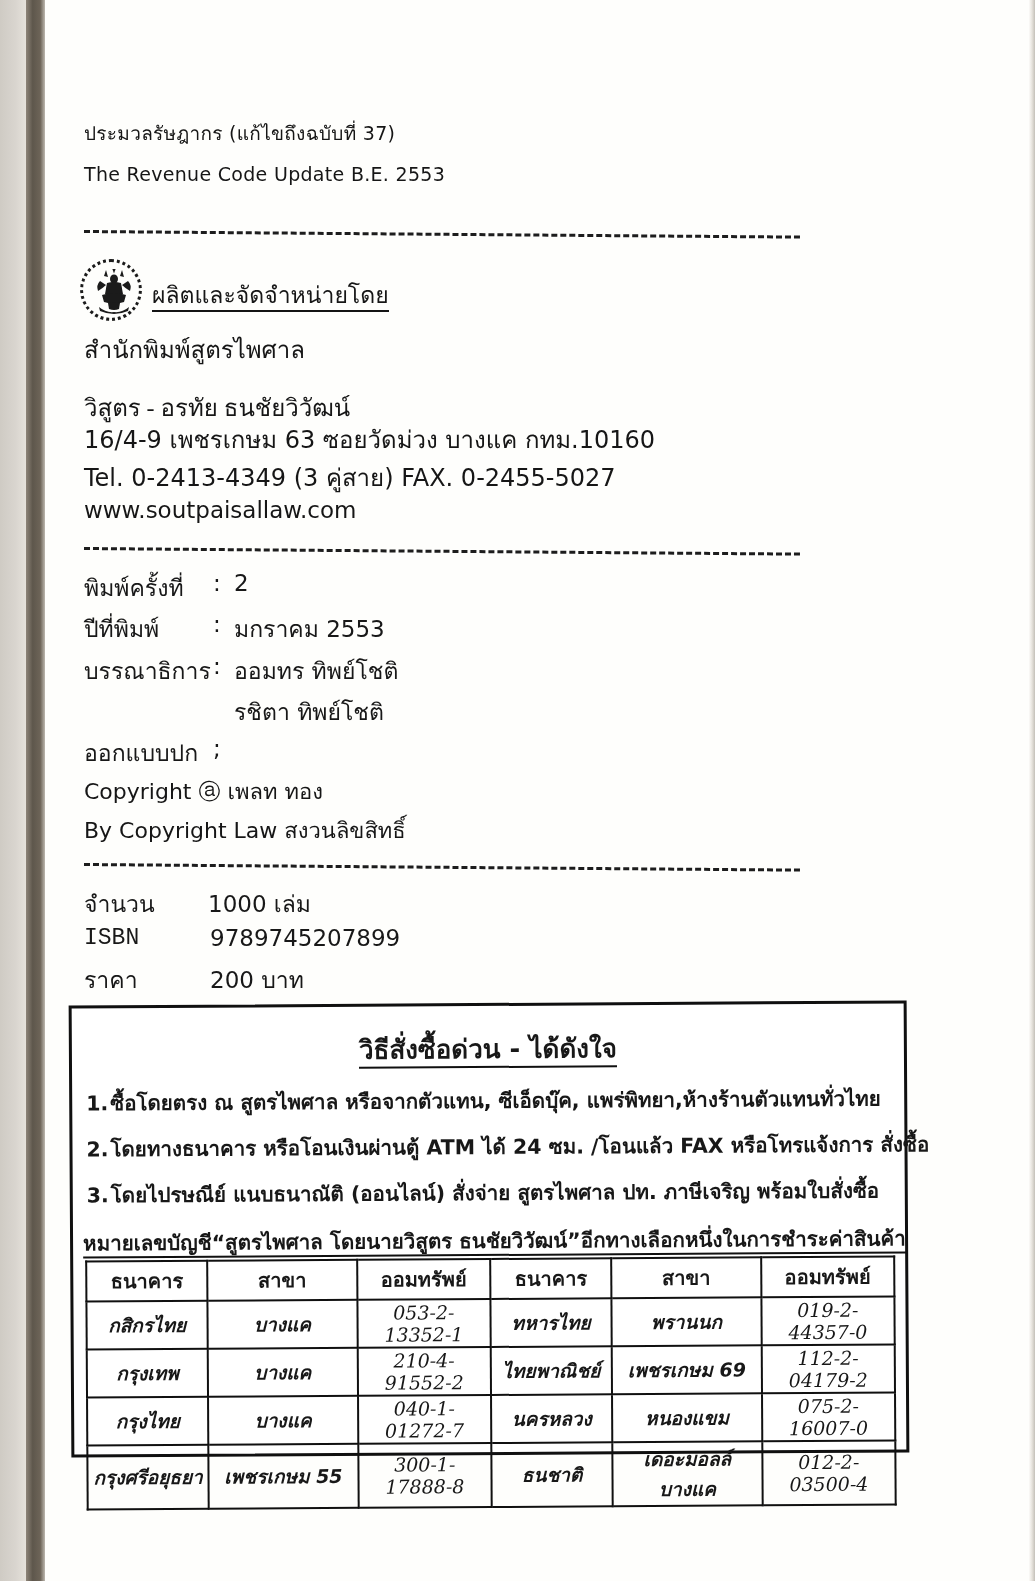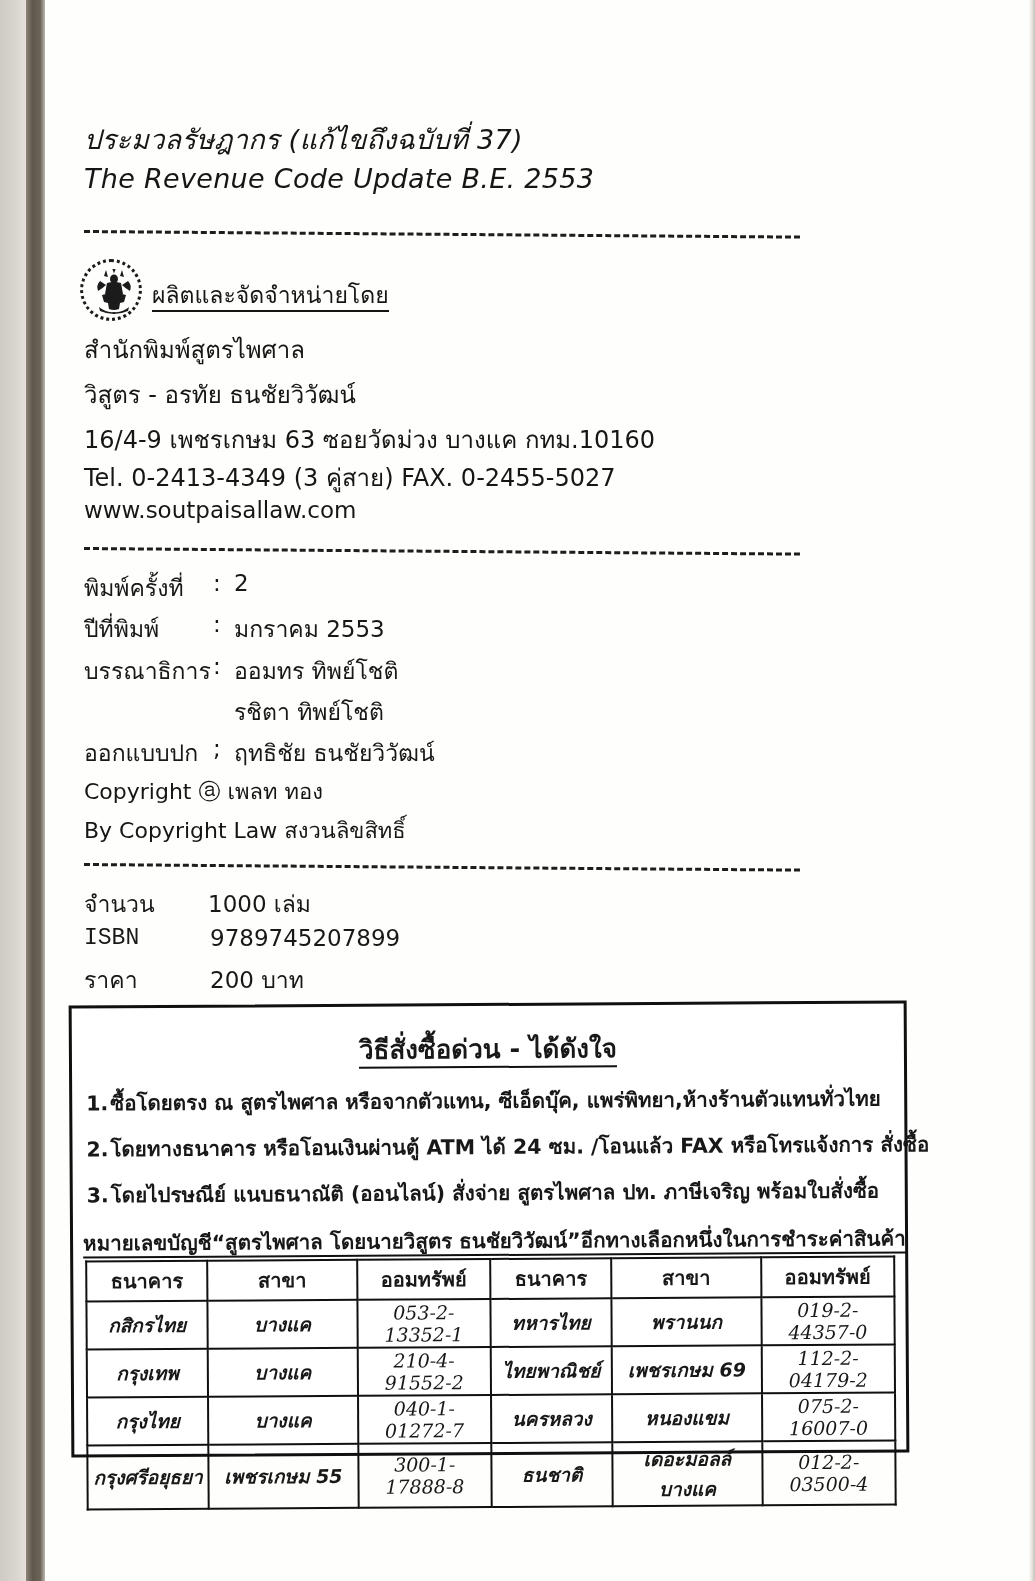--- a/index.html
+++ b/index.html
@@ -56,23 +56,22 @@
   
   .t {
     position: absolute;
     white-space: nowrap;
     color: #161616;
     font-weight: 400;
   }
   .thai { font-family: "DejaVu Sans", "Liberation Sans", sans-serif; }
 
   .title-line {
-    font-size: 27px;
+    font-size: 19px;
     letter-spacing: .3px;
-    font-style: italic;
   }
 
   
   .rule {
     position: absolute;
     height: 0;
     border-top: 3px dashed #1d1d1d;
     transform-origin: left center;
   }
 
@@ -200,21 +199,21 @@
           <path d="M18 36 Q24 34 30 36 L29 42 Q24 44 19 42 Z"></path>
           <path d="M9 40 Q16 46 24 45 Q32 46 39 40 L38 44 Q24 50 10 44 Z"></path>
         </g>
       </svg>
     </div>
     <div class="t thai" style="left:152px; top:277px; font-size:23px;">
       <span class="underline-hd">ผลิตและจัดจำหน่ายโดย</span>
     </div>
 
     <div class="t thai" style="left:84px; top:330px; font-size:24px;">สำนักพิมพ์สูตรไพศาล</div>
-    <div class="t thai" style="left:84px; top:375px; font-size:24px;">วิสูตร - อรทัย  ธนชัยวิวัฒน์</div>
+    <div class="t thai" style="left:84px; top:388px; font-size:24px;font-family:Liberation Serif, serif;">วิสูตร - อรทัย  ธนชัยวิวัฒน์</div>
     <div class="t thai" style="left:84px; top:420px; font-size:24px;">16/4-9 เพชรเกษม 63  ซอยวัดม่วง บางแค กทม.10160</div>
     <div class="t thai" style="left:84px; top:458px; font-size:24px;">Tel. 0-2413-4349  (3 คู่สาย) FAX. 0-2455-5027</div>
     <div class="t" style="left:84px; top:497px; font-size:23px;">www.soutpaisallaw.com</div>
 
     <div class="rule" style="left:84px; top:547px; width:716px; transform:rotate(0.45deg);"></div>
 
     <div class="lbl thai" style="left:84px;  top:570px;">พิมพ์ครั้งที่</div>
     <div class="colon" style="left:213px; top:570px;">:</div>
     <div class="val thai" style="left:234px; top:570px;">2</div>
 
@@ -223,21 +222,20 @@
     <div class="val thai" style="left:234px; top:611px;">มกราคม  2553</div>
 
     <div class="lbl thai" style="left:84px;  top:653px;">บรรณาธิการ</div>
     <div class="colon" style="left:213px; top:653px;">:</div>
     <div class="val thai" style="left:234px; top:653px;">ออมทร  ทิพย์โชติ</div>
 
     <div class="val thai" style="left:234px; top:694px;">รชิตา  ทิพย์โชติ</div>
 
     <div class="lbl thai" style="left:84px;  top:735px;">ออกแบบปก</div>
     <div class="colon" style="left:213px; top:735px;">;</div>
-    <div class="val thai" style="left:234px; top:735px;">ฤทธิชัย ธนชัยวิวัฒน์</div>
 
     <div class="t thai" style="left:84px; top:774px; font-size:22px;">Copyright  ⓐ  เพลท  ทอง</div>
     <div class="t thai" style="left:84px; top:813px; font-size:22px;">By  Copyright Law  สงวนลิขสิทธิ์</div>
 
     <div class="rule" style="left:84px; top:863px; width:716px; transform:rotate(0.45deg);"></div>
 
     <div class="lbl thai" style="left:84px;  top:886px;">จำนวน</div>
     <div class="val thai" style="left:208px; top:886px;">1000  เล่ม</div>
 
     <div class="lbl" style="left:84px;  top:925px;">ISBN</div>

